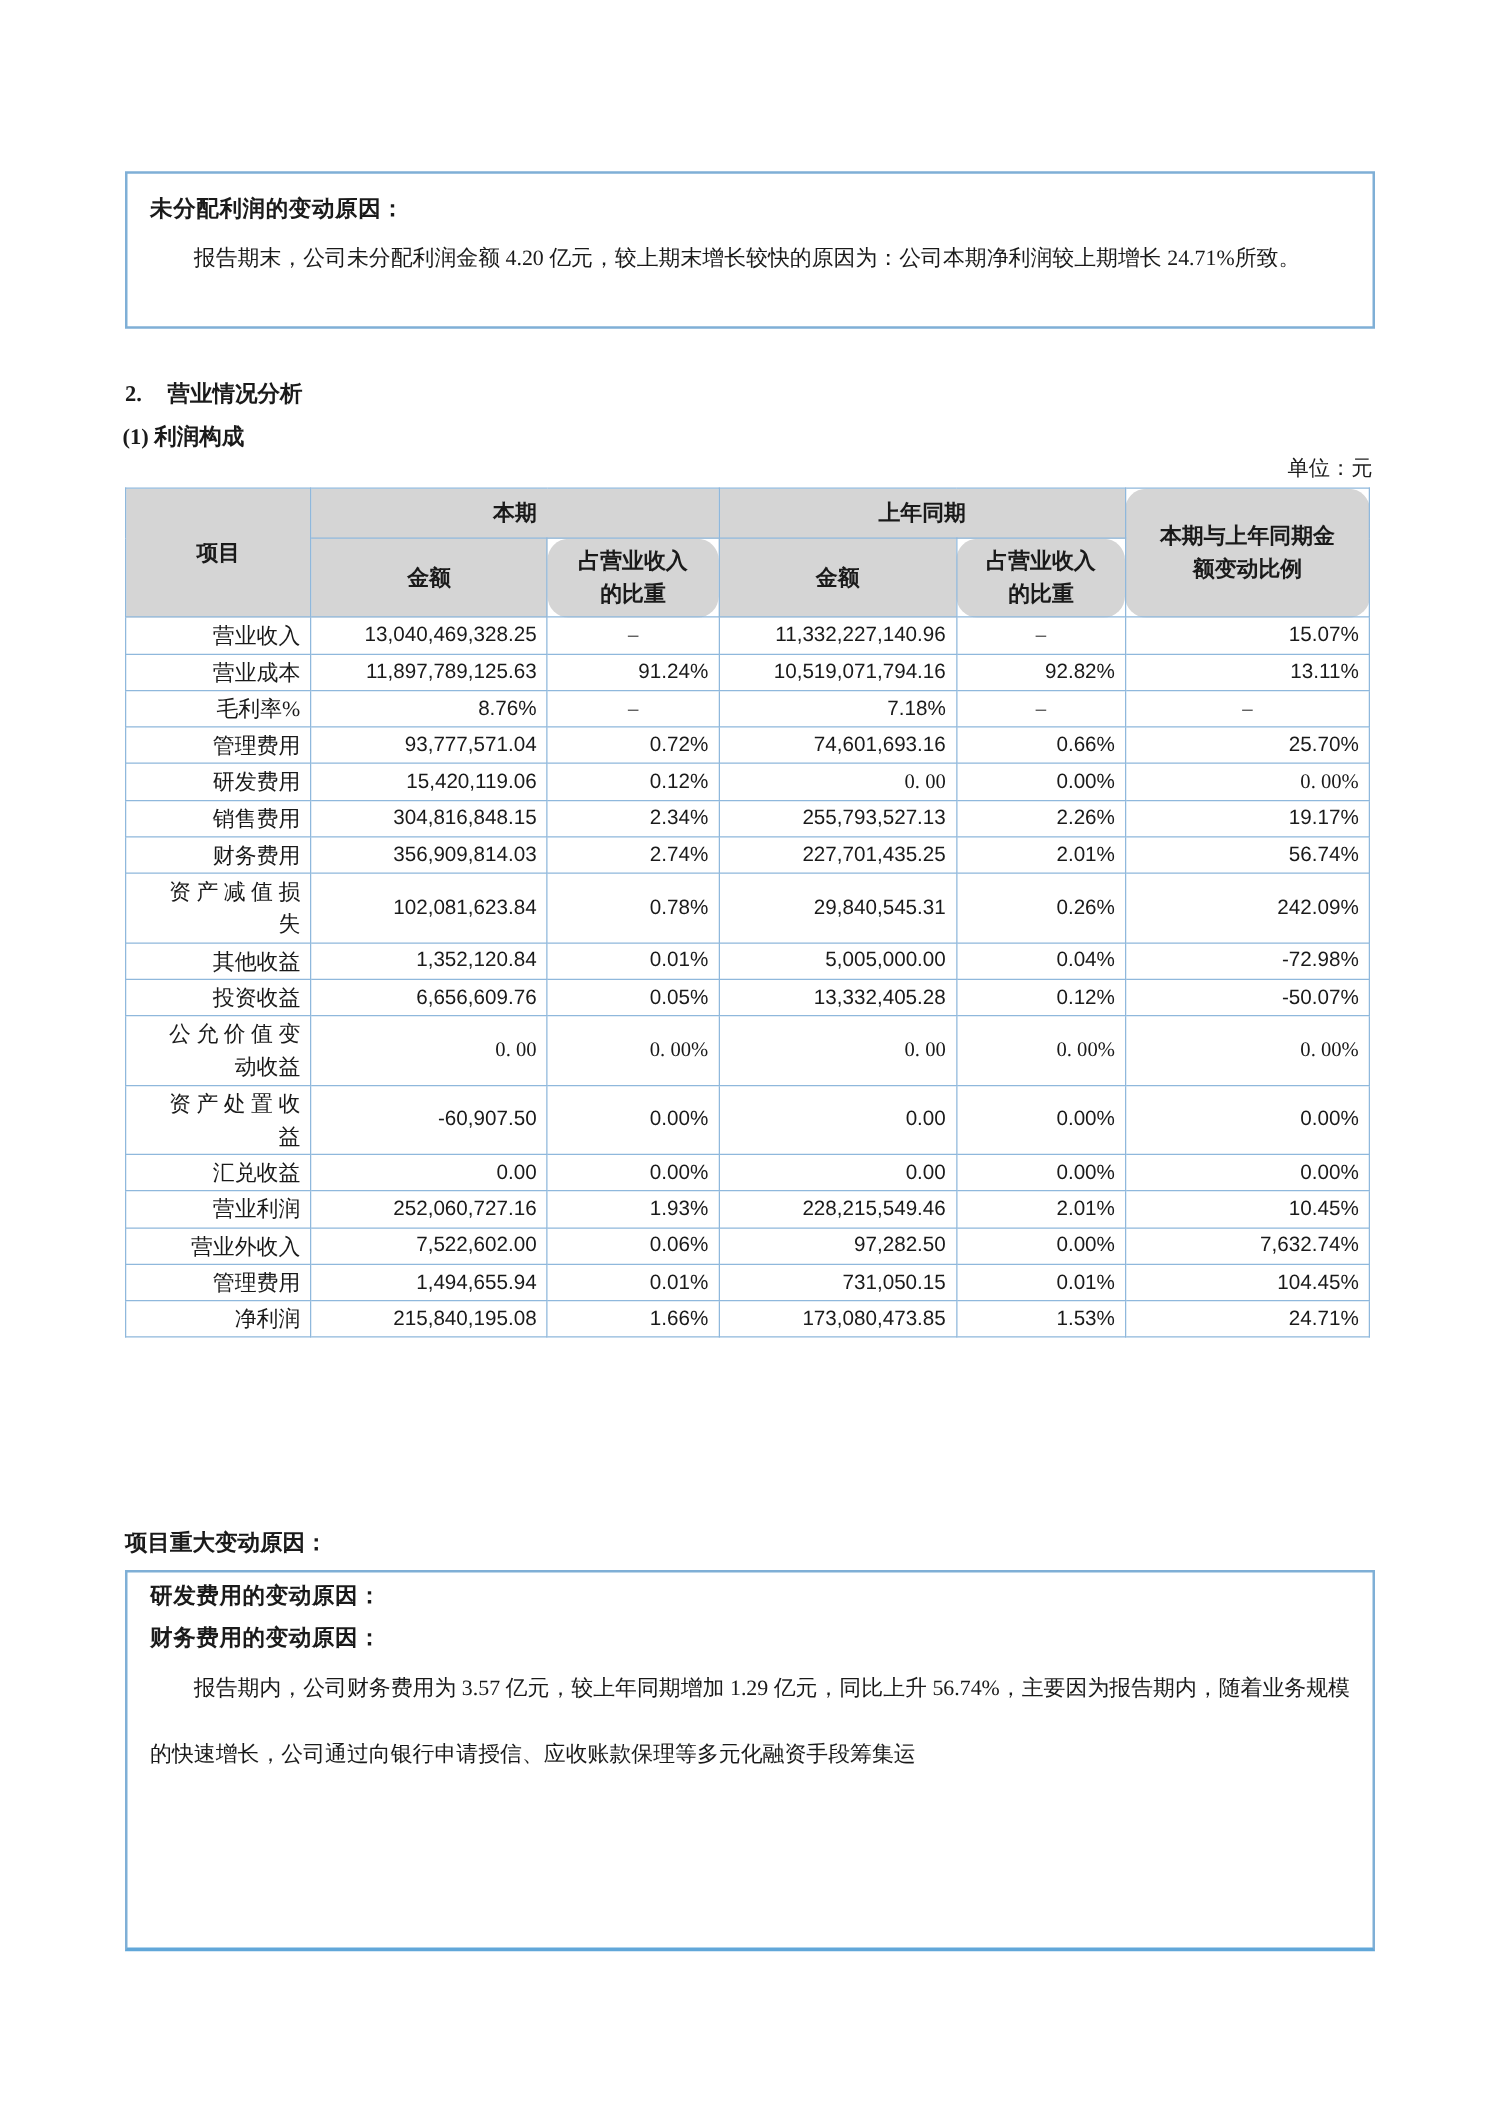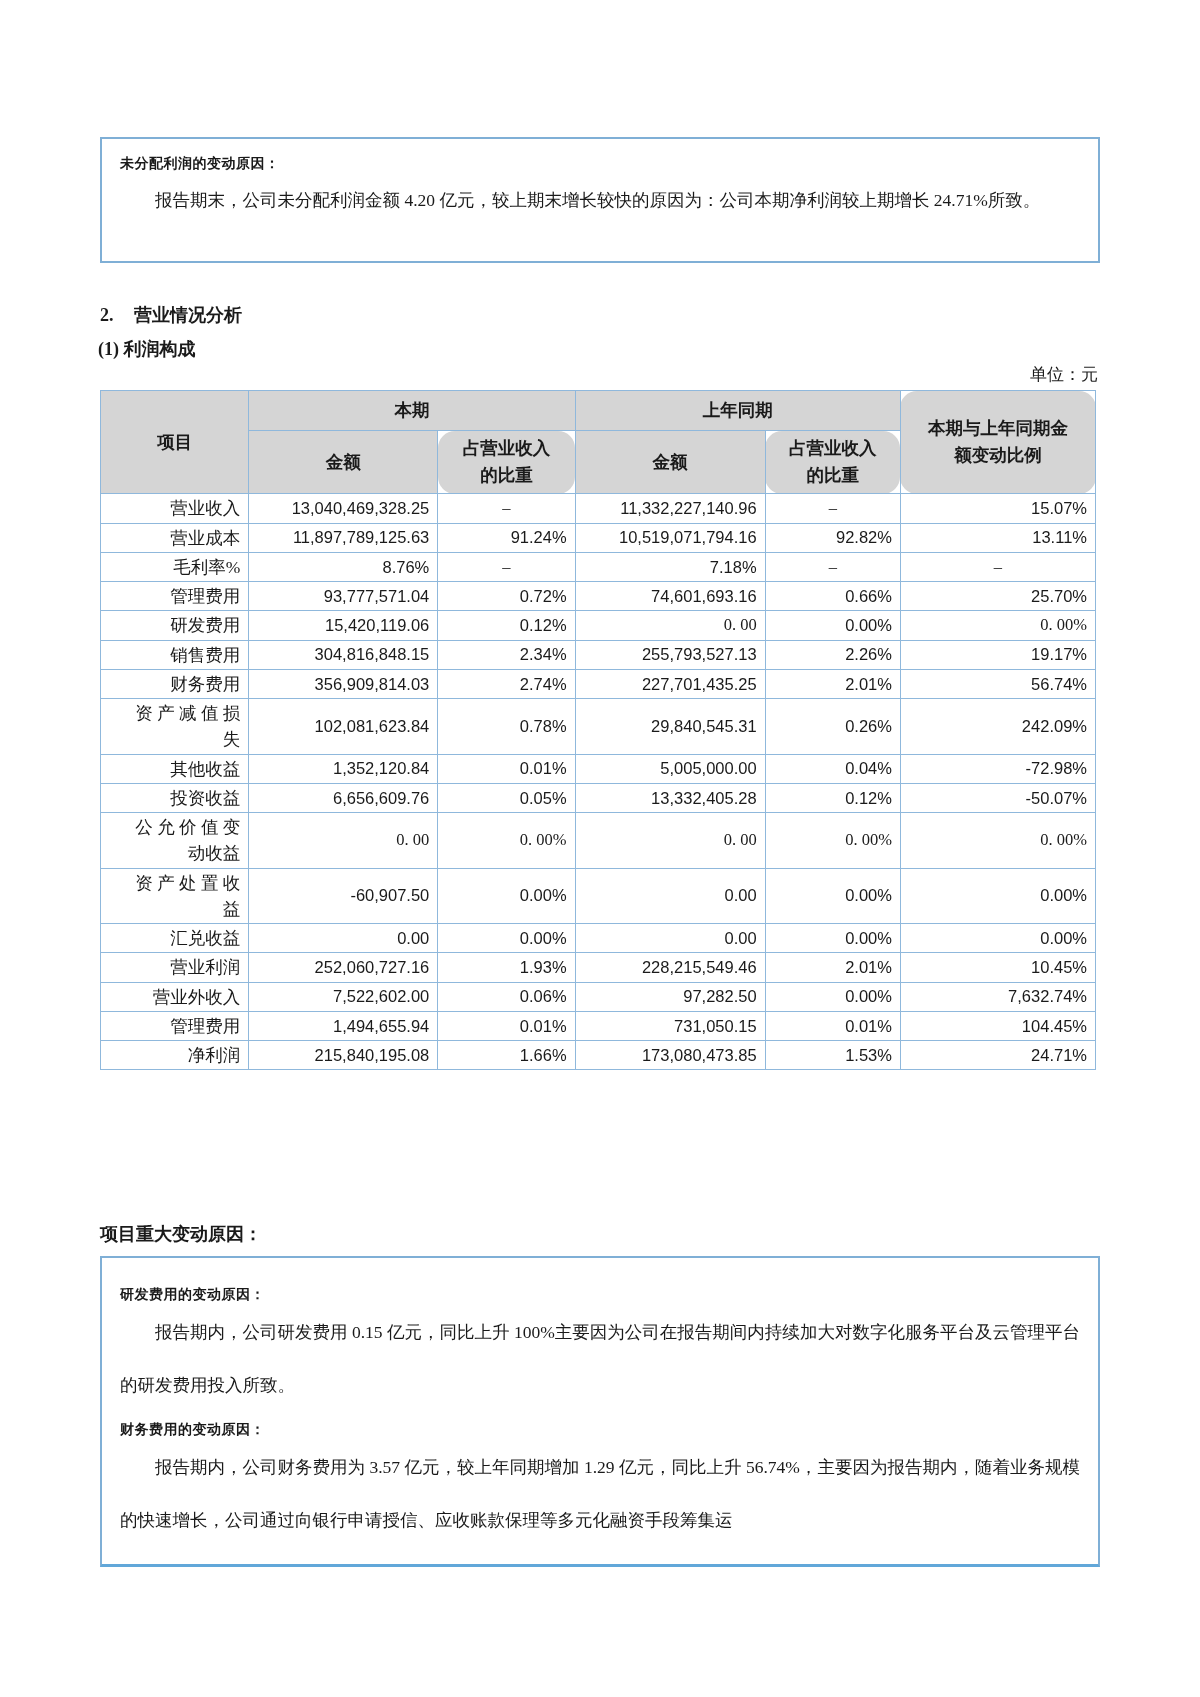--- a/index.html
+++ b/index.html
@@ -16,21 +16,21 @@
   .content { margin-left: 100px; width: 1000px; }
 
   .note-box {
     border: 2px solid #7fafd6;
     padding: 16px 18px 18px 18px;
     background: #ffffff;
   }
   .box1 { margin-top: 137px; min-height: 126px; }
   .box-title {
     font-weight: bold;
-    font-size: 14px;
+    font-size: 18px;
     letter-spacing: 0.5px;
   }
   p.indent {
     text-indent: 2em;
     font-size: 17.5px;
     line-height: 2.45;
     text-align: justify;
     margin-top: 6px;
   }
   p.indent.tall { line-height: 3.0; margin-top: 2px; }
@@ -98,21 +98,21 @@
   .h4 {
     margin-top: 152px;
     font-weight: bold;
     font-size: 18px;
   }
   .box2 {
     margin-top: 10px;
     min-height: 305px;
     border-bottom-width: 3px;
     border-bottom-color: #61a7d9;
-    padding-top: 28px;
+    padding-top: 6px;
   }
   .box2 .box-title { margin-top: 10px; }
   .box2 .box-title:first-child { margin-top: 0; }
 
   .page-num {
     margin-top: 36px;
     text-align: center;
     font-size: 15.5px;
     font-family: "Liberation Serif", serif;
   }
@@ -301,19 +301,18 @@
             <td class="num">1.53%</td>
             <td class="num">24.71%</td>
           </tr>
         </tbody>
     </table>
 
     <div class="h4">项目重大变动原因：</div>
 
     <div class="note-box box2">
       <div class="box-title">研发费用的变动原因：</div>
-      <p class="indent tall">报告期内，公司研发费用 0.15 亿元，同比上升 100%主要因为公司在报告期间内持续加大对数字化服务平台及云管理平台的研发费用投入所致。</p>
       <div class="box-title">财务费用的变动原因：</div>
       <p class="indent tall">报告期内，公司财务费用为 3.57 亿元，较上年同期增加 1.29 亿元，同比上升 56.74%，主要因为报告期内，随着业务规模的快速增长，公司通过向银行申请授信、应收账款保理等多元化融资手段筹集运</p>
     </div>
 
   </div>
 </div>
 
 </body></html>

